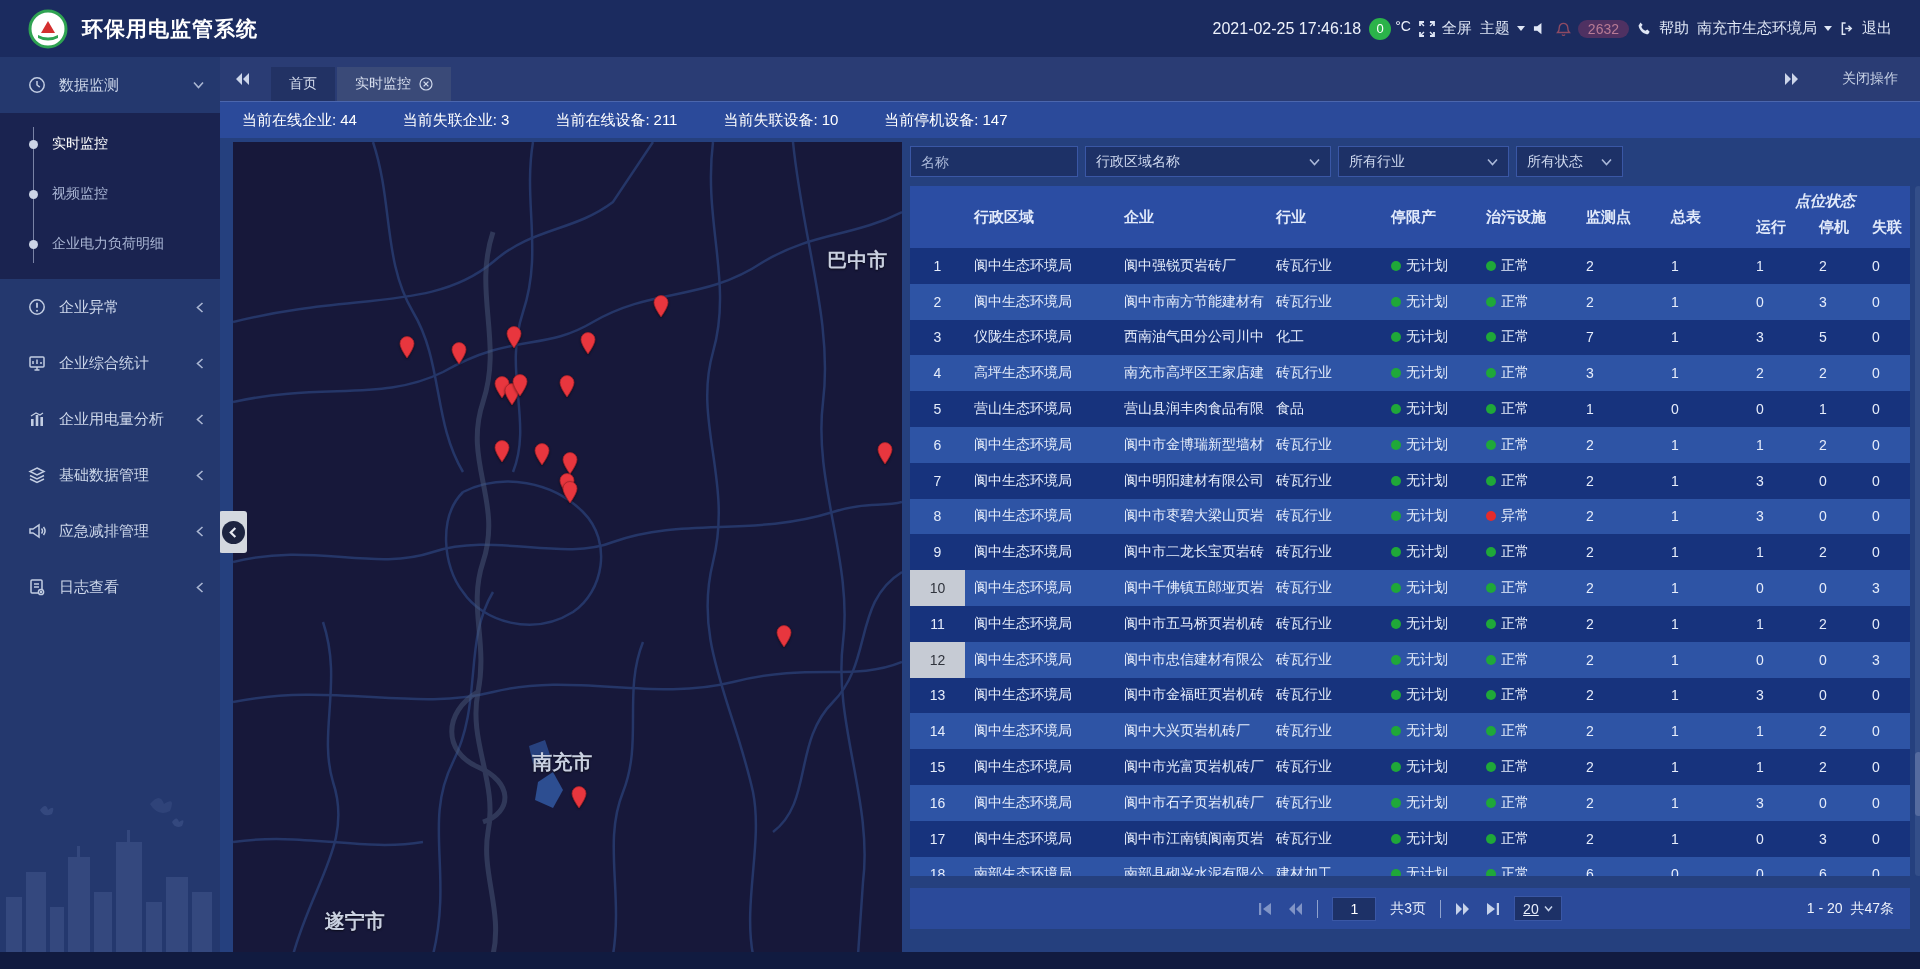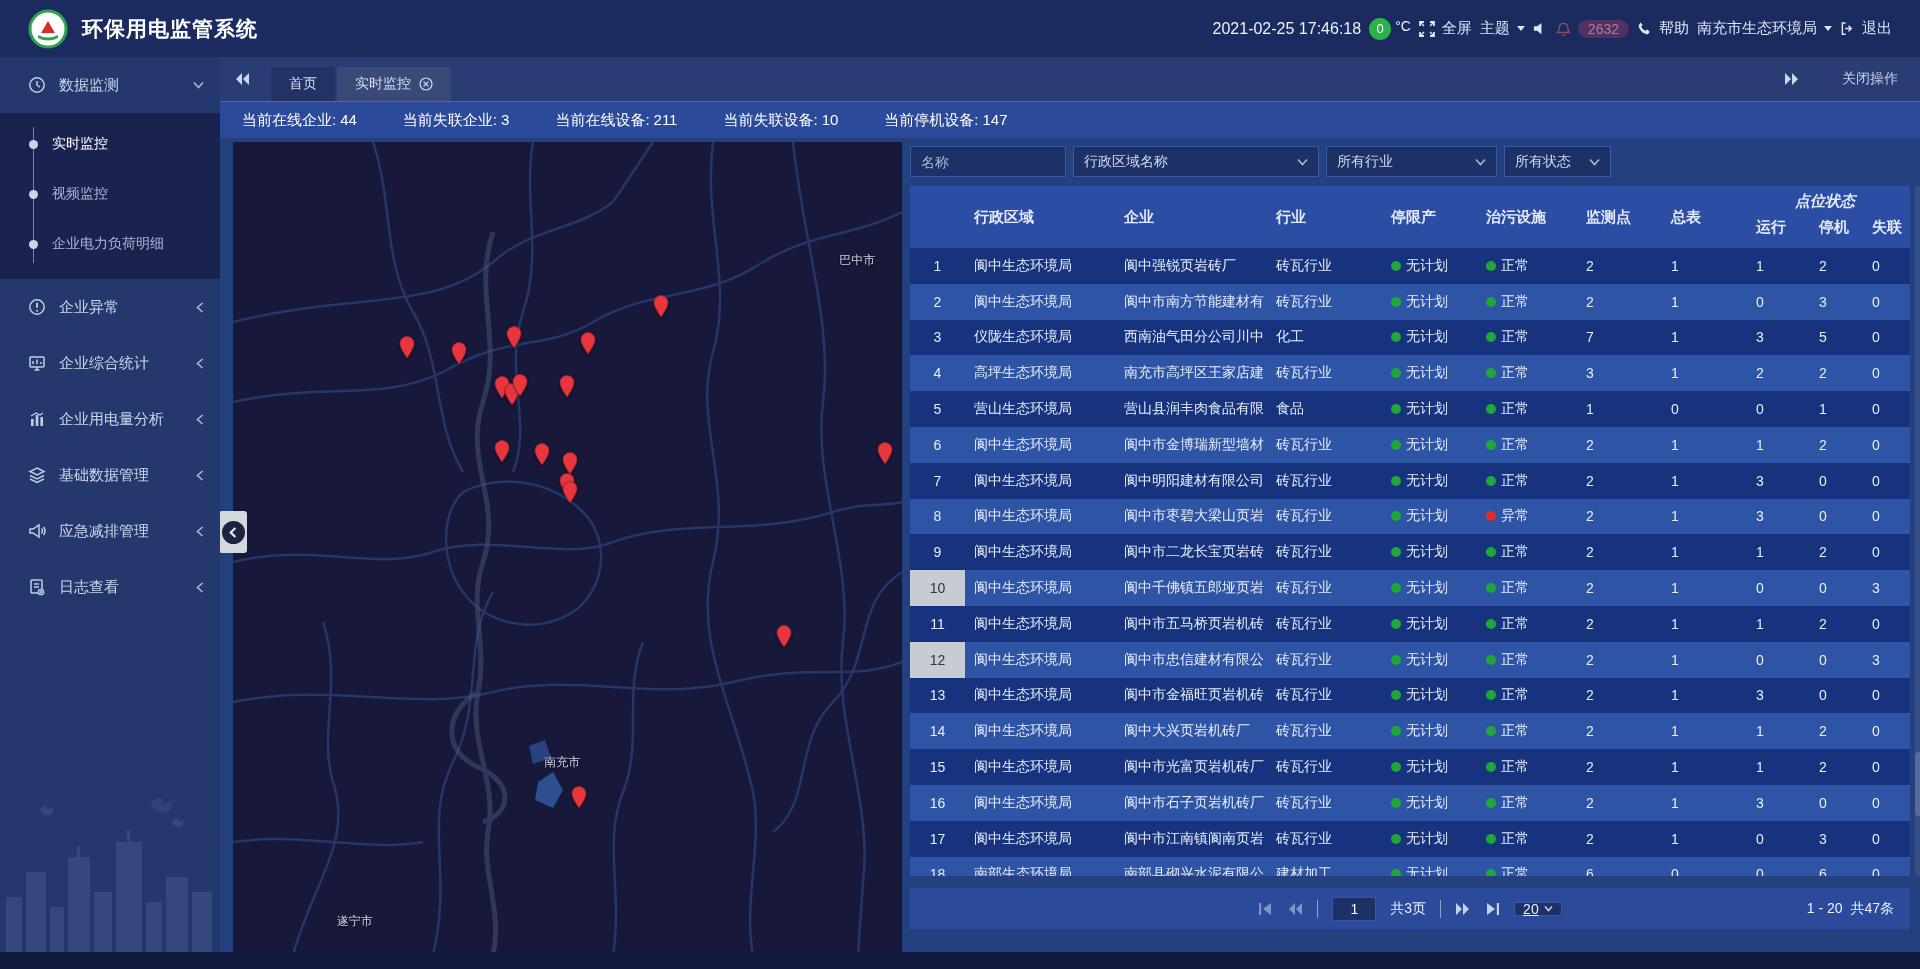--- a/index.html
+++ b/index.html
@@ -50,30 +50,30 @@
   .statsbar { position:absolute; left:220px; top:102px; width:1700px; height:36px; background:#2b4a9a; display:flex; align-items:center; gap:46px; padding-left:22px; color:#fff; font-size:15px; }
   .stat { white-space:nowrap; }
   .stat-value { margin-left:4px; }
 
   
   .content { position:absolute; left:220px; top:138px; width:1700px; height:814px; background:#25407e; }
 
   
   .map { position:absolute; left:13px; top:4px; width:669px; height:813px; background:#17183a; overflow:visible; }
   .map svg.roads { position:absolute; left:0; top:0; width:100%; height:100%; }
-  .city-label { position:absolute; transform:translate(-50%,-50%); color:#c9d0e0; font-size:12px; white-space:nowrap; text-shadow:0 1px 2px rgba(0,0,0,.6); }
+  .city-label { position:absolute; transform:translate(-50%,-50%); color:#c9d0e0; font-size:20px; white-space:nowrap; text-shadow:0 1px 2px rgba(0,0,0,.6);font-weight:bold; }
   .pin { position:absolute; width:18px; height:24px; transform:translate(-50%,-96%); cursor:pointer; }
   .pin svg { display:block; filter:drop-shadow(0 1px 1px rgba(0,0,0,.5)); }
   .map-collapse { position:absolute; left:-14px; top:369px; width:28px; height:42px; background:#d4d8df; border-radius:3px; display:flex; align-items:center; justify-content:center; cursor:pointer; z-index:5; }
   .map-collapse .cir { width:23px; height:23px; border-radius:50%; background:#1d2440; color:#e8ebf2; display:flex; align-items:center; justify-content:center; }
 
   
   .panel { position:absolute; left:690px; top:0; width:1000px; height:814px; }
   .filters { position:absolute; left:0; top:8px; height:31px; display:flex; gap:7px; }
-  .f-input { width:156px; height:31px; background:#1d3167; border:1px solid #3a57a5; color:#cfd9ef; font-size:14px; padding:0 10px; outline:none; }
+  .f-input { width:168px; height:31px; background:#1d3167; border:1px solid #3a57a5; color:#cfd9ef; font-size:14px; padding:0 10px; outline:none; }
   .f-input::placeholder { color:#aab8d8; }
   .f-select { height:31px; background:#1d3167; border:1px solid #3a57a5; color:#cfd9ef; font-size:14px; display:flex; align-items:center; justify-content:space-between; padding:0 10px; cursor:pointer; }
   .f-region { width:246px; } .f-industry { width:171px; } .f-status { width:107px; }
 
   .table { position:absolute; left:0; top:48px; width:1000px; }
   .thead { display:flex; height:62px; background:#2b4da3; color:#e2eafa; font-size:15px; font-weight:bold; }
   .th { display:flex; align-items:center; padding-left:9px; }
   .th-group { width:170px; display:flex; flex-direction:column; }
   .th-group-title { height:30px; display:flex; align-items:center; justify-content:center; font-style:italic; }
   .th-group-cols { height:32px; display:flex; align-items:flex-start; }
@@ -94,21 +94,21 @@
   .v-scroll { position:absolute; right:-12px; top:48px; width:7px; height:690px; background:rgba(160,180,220,.12); border-radius:4px; }
   .v-thumb { position:absolute; bottom:60px; left:0; width:7px; height:64px; background:#6d7fae; opacity:.6; border-radius:4px; }
 
   
   .pager { position:absolute; left:0; top:750px; width:1000px; height:41px; background:#2b4a9a; display:flex; align-items:center; justify-content:center; gap:14px; color:#c6d2ea; }
   .pg-ico { display:flex; cursor:pointer; }
   .pg-ico.dim { opacity:.55; }
   .pg-sep { width:1px; height:18px; background:#8fa2cd; }
   .pg-input { width:44px; height:24px; background:#1d3167; border:1px solid #3a57a5; color:#fff; text-align:center; font-size:14px; outline:none; }
   .pg-total { color:#e8eefb; font-size:14px;text-align:right; }
-  .pg-size { display:flex; align-items:center; gap:5px; background:#1d3167; border:1px solid #3a57a5; height:14px; padding:0 8px; font-size:14px; color:#e8eefb; cursor:pointer;text-decoration:underline; }
+  .pg-size { display:flex; align-items:center; gap:5px; background:#1d3167; border:1px solid #3a57a5; height:25px; padding:0 8px; font-size:14px; color:#e8eefb; cursor:pointer;text-decoration:underline; }
   .pg-range { position:absolute; right:16px; color:#eef2fb; font-size:14px; }
 
   .footer-strip { position:absolute; left:0; top:952px; width:1920px; height:17px; background:#111b40; z-index:25; }
 </style>
 </head>
 <body>
 
 <div class="app">
 
   <header class="hdr">

